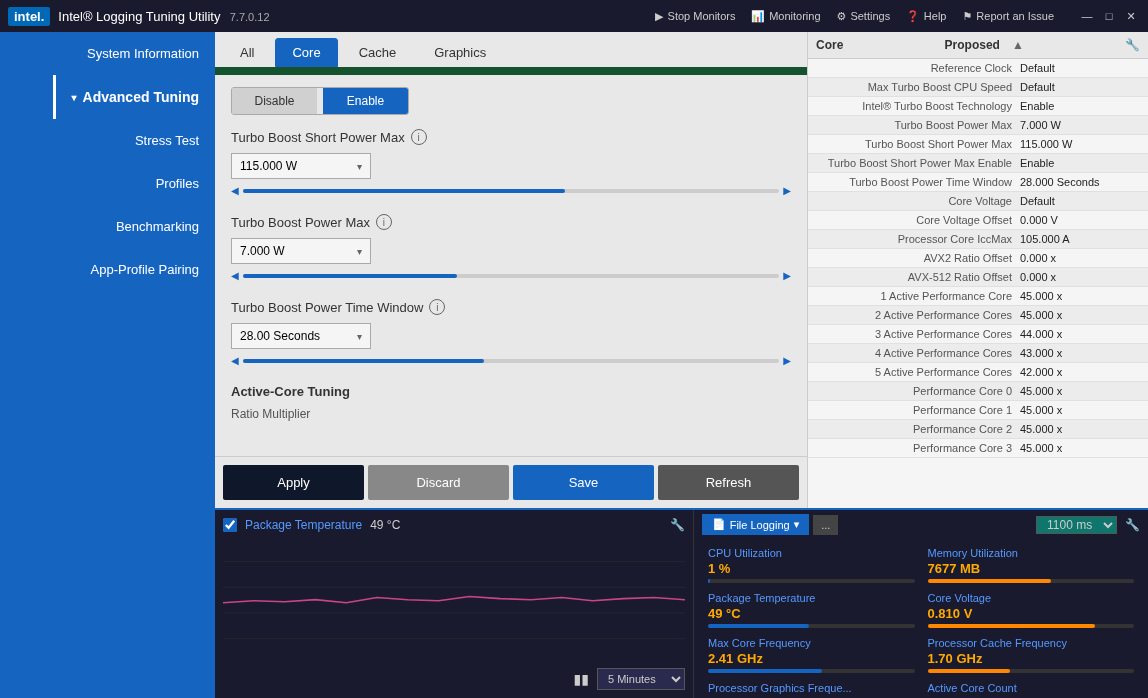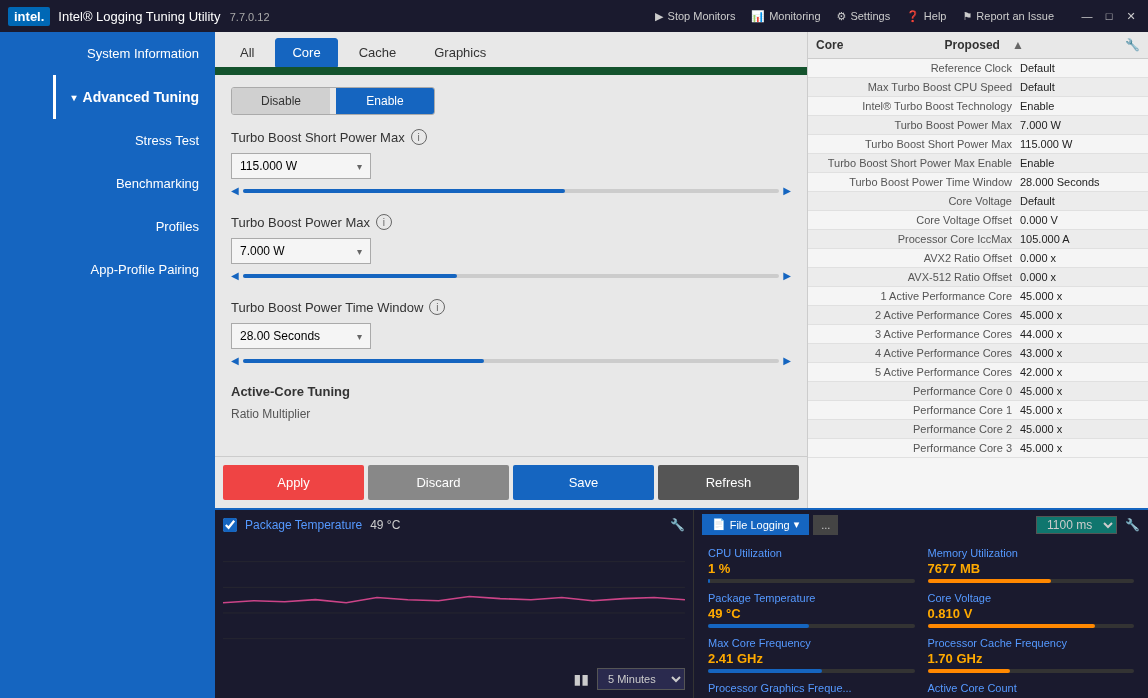--- a/index.html
+++ b/index.html
@@ -175,21 +175,21 @@
       border: 1px solid #666;
       display: inline-flex;
       align-items: center;
       justify-content: center;
       font-size: 10px;
       color: #666;
       cursor: pointer;
     }
     .toggle-group {
       display: flex;
-      width: 204px;
+      width: 178px;
       border: 1px solid #aaa;
       border-radius: 3px;
       overflow: hidden;
       margin-bottom: 8px;
       gap: 6px;
     }
     .toggle-btn {
       flex: 1;
       padding: 6px 12px;
       text-align: center;
@@ -265,21 +265,21 @@
     .action-btn {
       flex: 1;
       padding: 10px;
       text-align: center;
       cursor: pointer;
       font-size: 13px;
       font-weight: 500;
       border: none;
       border-radius: 2px;
     }
-    .action-btn.apply { background: #ef4444; color: white; }
+    .action-btn.apply { background: #0f172a; color: white; }
     .action-btn.discard { background: #888; color: white; }
     .action-btn.refresh { background: #555; color: white; }
     .action-btn.save { background: #1565c0; color: white; }
 
     
     .properties-panel {
       width: 340px;
       background: #f5f5f5;
       display: flex;
       flex-direction: column;
@@ -535,24 +535,24 @@
       <span>System Information</span>
     </div>
     <div class="sidebar-item section-header" style="border-left: 3px solid #fff;">
       <span class="arrow">▾</span>
       <span>Advanced Tuning</span>
     </div>
     <div class="sidebar-item" style="padding-left:28px;">
       <span>Stress Test</span>
     </div>
     <div class="sidebar-item">
+      <span>Profiles</span>
+    </div>
+    <div class="sidebar-item">
       <span>Benchmarking</span>
-    </div>
-    <div class="sidebar-item">
-      <span>Profiles</span>
     </div>
     <div class="sidebar-item">
       <span>App-Profile Pairing</span>
     </div>
   </div>
 
   <div class="content-area">
 
     <div class="upper-content">
 

